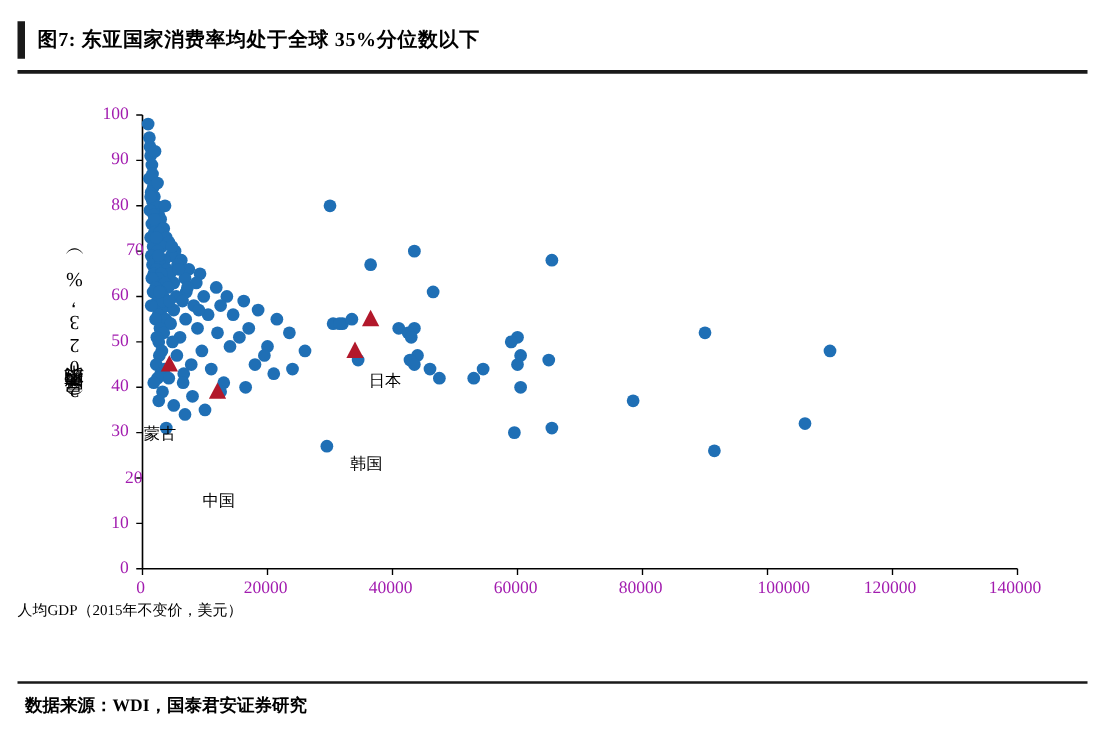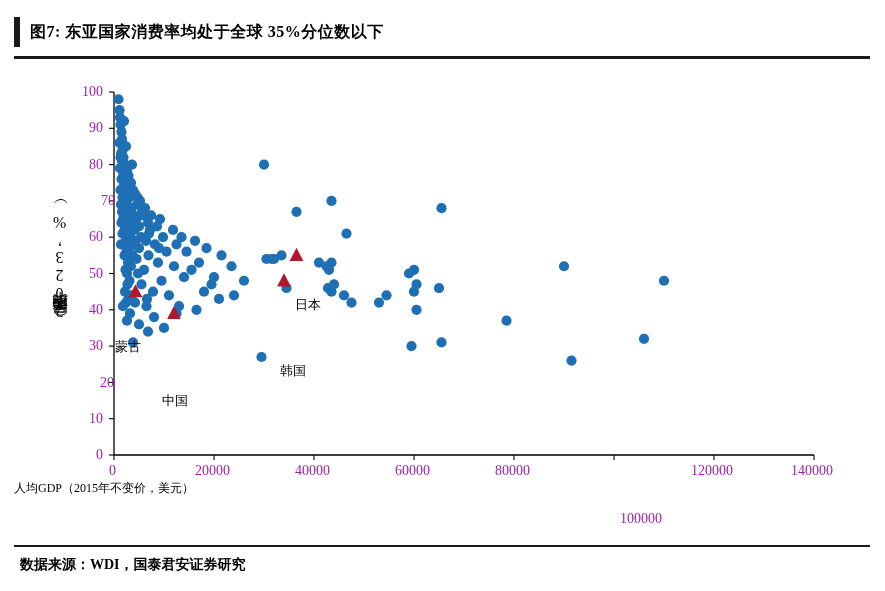--- a/index.html
+++ b/index.html
@@ -358,21 +358,21 @@
     <div class="tick-label" style="left:75px; top:276px;">30</div>
     <div class="tick-label" style="left:86px; top:313px;">20</div>
     <div class="tick-label" style="left:75px; top:349px;">10</div>
     <div class="tick-label" style="left:82px; top:385px;">0</div>
 
     <div class="tick-label" style="left:95px;  top:401px;">0</div>
     <div class="tick-label" style="left:181px; top:401px;">20000</div>
     <div class="tick-label" style="left:281px; top:401px;">40000</div>
     <div class="tick-label" style="left:381px; top:401px;">60000</div>
     <div class="tick-label" style="left:481px; top:401px;">80000</div>
-    <div class="tick-label" style="left:606px; top:401px;margin-top:48px;">100000</div>
+    <div class="tick-label" style="left:592px; top:401px;">100000</div>
     <div class="tick-label" style="left:677px; top:401px;">120000</div>
     <div class="tick-label" style="left:777px; top:401px;">140000</div>
 
     <div class="axis-title-y">居民消费率（2023，%）</div>
     <div class="axis-title-x">人均GDP（2015年不变价，美元）</div>
 
     <div class="point-label" style="left:101px; top:276px;">蒙古</div>
     <div class="point-label" style="left:148px; top:330px;">中国</div>
     <div class="point-label" style="left:266px; top:300px;">韩国</div>
     <div class="point-label" style="left:281px; top:234px;">日本</div>

